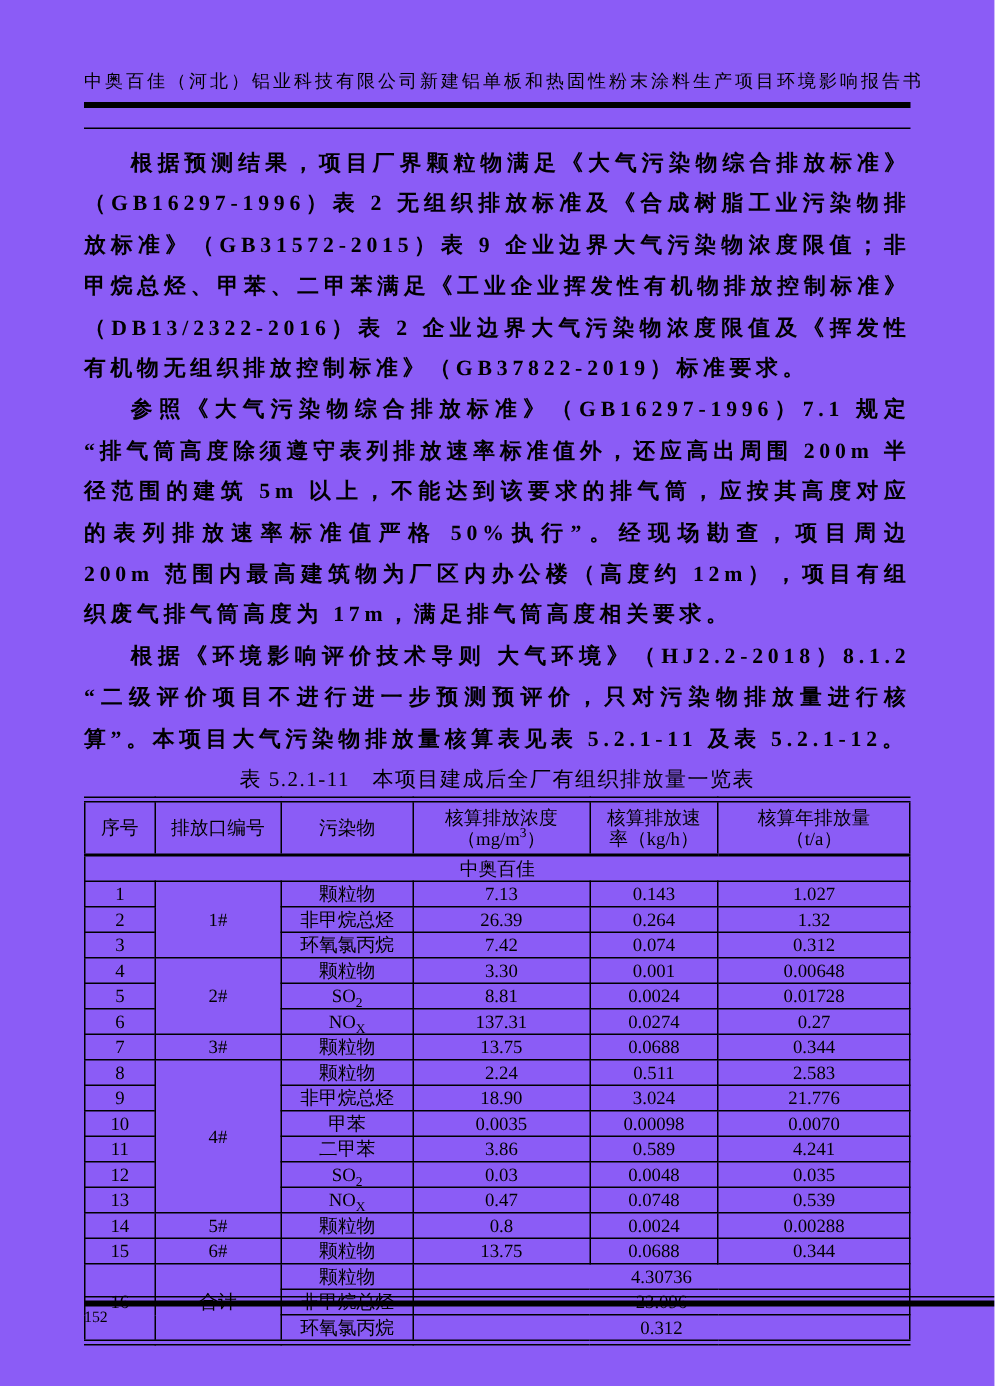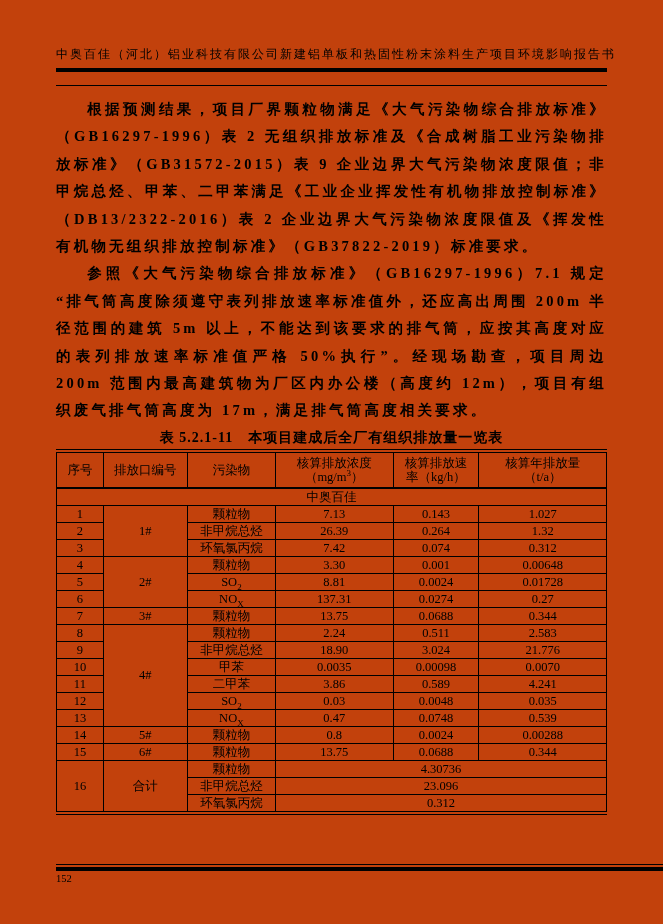--- a/index.html
+++ b/index.html
@@ -1,20 +1,20 @@
 <!DOCTYPE html>
 <html lang="zh"><head>
 <meta charset="utf-8">
 <style>
   html,body{margin:0;padding:0;background:#fff;}
   .page{
     position:relative;
     width:663px;height:924px;
     margin:0 auto;
-    background:#c2410c;
+    background:#8b5cf6;
     font-family:"Liberation Serif","DejaVu Serif",serif;
     color:#000;
     overflow:hidden;
   }
   .col{width:551px;margin:0 auto;}
   
   .page-header{padding-top:46px;}
   .header-title{
     text-align:center;
     font-size:12px;
@@ -31,21 +31,21 @@
     line-height:27.4px;
     letter-spacing:3.2px;
     text-align:justify;
     text-indent:2.15em;
     font-weight:bold;
   }
   
   .table-caption{
     margin:4px 0 2px 0;
     text-align:center;
-    font-weight:bold;
+    font-weight:normal;
     font-size:14px;
     letter-spacing:1px;
   }
   table.emtable{
     width:100%;
     border-collapse:collapse;
     border-top:4px double #000;
     border-bottom:4px double #000;
     table-layout:fixed;
   }
@@ -83,20 +83,21 @@
 
   <div class="page-header col">
     <div class="header-title">中奥百佳（河北）铝业科技有限公司新建铝单板和热固性粉末涂料生产项目环境影响报告书</div>
     <div class="header-rule-thick"></div>
     <div class="header-rule-thin"></div>
   </div>
 
   <div class="content col">
     <p>根据预测结果，项目厂界颗粒物满足《大气污染物综合排放标准》（GB16297-1996）表 2 无组织排放标准及《合成树脂工业污染物排放标准》（GB31572-2015）表 9 企业边界大气污染物浓度限值；非甲烷总烃、甲苯、二甲苯满足《工业企业挥发性有机物排放控制标准》（DB13/2322-2016）表 2 企业边界大气污染物浓度限值及《挥发性有机物无组织排放控制标准》（GB37822-2019）标准要求。</p>
     <p>参照《大气污染物综合排放标准》（GB16297-1996）7.1 规定“排气筒高度除须遵守表列排放速率标准值外，还应高出周围 200m 半径范围的建筑 5m 以上，不能达到该要求的排气筒，应按其高度对应的表列排放速率标准值严格 50%执行”。经现场勘查，项目周边 200m 范围内最高建筑物为厂区内办公楼（高度约 12m），项目有组织废气排气筒高度为 17m，满足排气筒高度相关要求。</p>
+    <p>根据《环境影响评价技术导则 大气环境》（HJ2.2-2018）8.1.2 “二级评价项目不进行进一步预测预评价，只对污染物排放量进行核算”。本项目大气污染物排放量核算表见表 5.2.1-11 及表 5.2.1-12。</p>
 
     <div class="table-caption">表 5.2.1-11　本项目建成后全厂有组织排放量一览表</div>
 
     <table class="emtable">
       <colgroup>
         <col style="width:8.5%">
         <col style="width:15.3%">
         <col style="width:16%">
         <col style="width:21.4%">
         <col style="width:15.6%">

